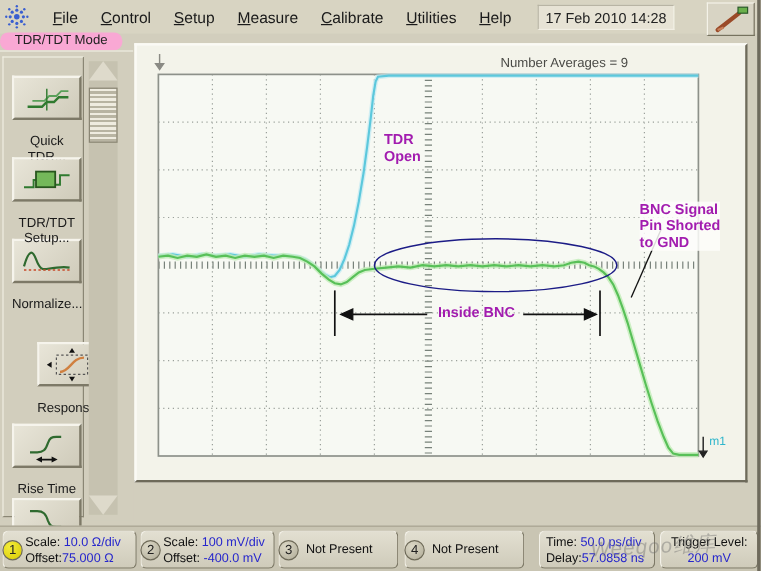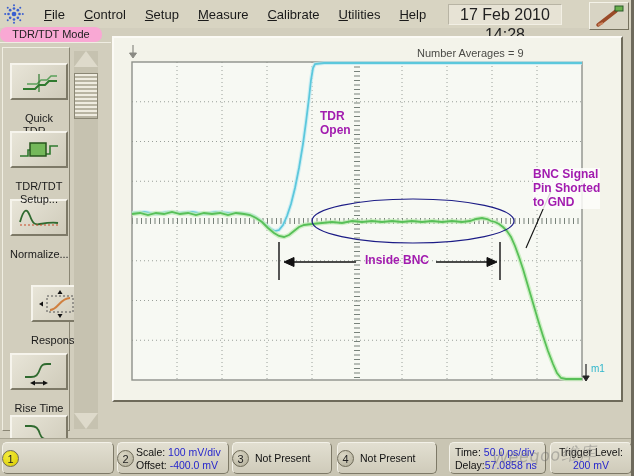--- a/index.html
+++ b/index.html
@@ -5,21 +5,21 @@
   * { margin:0; padding:0; box-sizing:border-box; }
   html,body { width:634px; height:476px; }
   body { font-family:"Liberation Sans", sans-serif; background:#cfcbba; position:relative; overflow:hidden; }
   #screen { position:absolute; inset:0; width:634px; height:476px; background:#d2ceBD; background:#d2cebd;border-radius:25px; }
 
   
   .menubar { position:absolute; left:0; top:0; width:634px; height:28px; background:#d8d4c2; display:flex; align-items:center; }
   .logo { width:22px; height:22px; margin-left:3px; }
   .menu-item { display:inline-block; font-size:13px; color:#1a1a1a; margin-left:19px; cursor:default; }
   .menu-item::first-letter { text-decoration:underline; }
-  .datetime { position:absolute; left:448px; top:4px; width:114px; height:21px; background:#e7e3d5; border:1px solid #b8b4a4; border-right-color:#f2efe4; border-bottom-color:#f2efe4; font-size:16px; color:#222; text-align:center; line-height:20px; }
+  .datetime { position:absolute; left:448px; top:4px; width:114px; height:21px; background:#e7e3d5; border:1px solid #b8b4a4; border-right-color:#f2efe4; border-bottom-color:#f2efe4; font-size:12px; color:#222; text-align:center; line-height:20px; }
   .annot-btn { position:absolute; left:589px; top:2px; width:40px; height:28px; background:#d8d4c4; border:1px solid; border-color:#f4f2e8 #76725f #76725f #f4f2e8; display:flex; align-items:center; justify-content:center; }
 
   
   .mode-tab { position:absolute; left:0px; top:27px; width:102px; height:15px; background:#f9a8d4; border-radius:7px; font-size:11px; color:#222; text-align:center; line-height:15px; }
 
   
   .sidebar { position:absolute; left:0; top:42px; width:111px; height:392px; background:#d2cebd; border-top:1px solid #efede2; }
   .sb-frame { position:absolute; left:2px; top:4px; width:68px; height:384px; border:1px solid; border-color:#f0eee2 #8a8674 #8a8674 #f0eee2; }
   .tool { position:absolute; left:10px; width:58px; text-align:center; }
   .tool-btn { width:58px; height:37px; background:linear-gradient(135deg,#e8e5d8, #cfcbba); border:2px solid; border-color:#f6f4ec #7d7967 #7d7967 #f6f4ec; display:flex; align-items:center; justify-content:center; cursor:pointer; }
@@ -247,20 +247,25 @@
 Pin Shorted
 to GND</div>
     <div class="ann ann-inside">Inside BNC</div>
     <div class="marker-label">m1</div>
   </div>
 
   <div class="statusbar">
 
     <div class="spanel" style="left:2px; width:112px;">
       <div class="badge yellow">1</div>
+      <div class="srows">
+        <div><span>Scale:</span>
+          <span class="sval">10.0 Ω/div</span></div>
+        <div><span>Offset:</span><span class="sval">75.000 Ω</span></div>
+      </div>
     </div>
 
     <div class="spanel" style="left:117px; width:112px;">
       <div class="badge">2</div>
       <div class="srows">
         <div><span>Scale:</span>
           <span class="sval">100 mV/div</span></div>
         <div><span>Offset:</span> <span class="sval">-400.0 mV</span></div>
       </div>
     </div>

